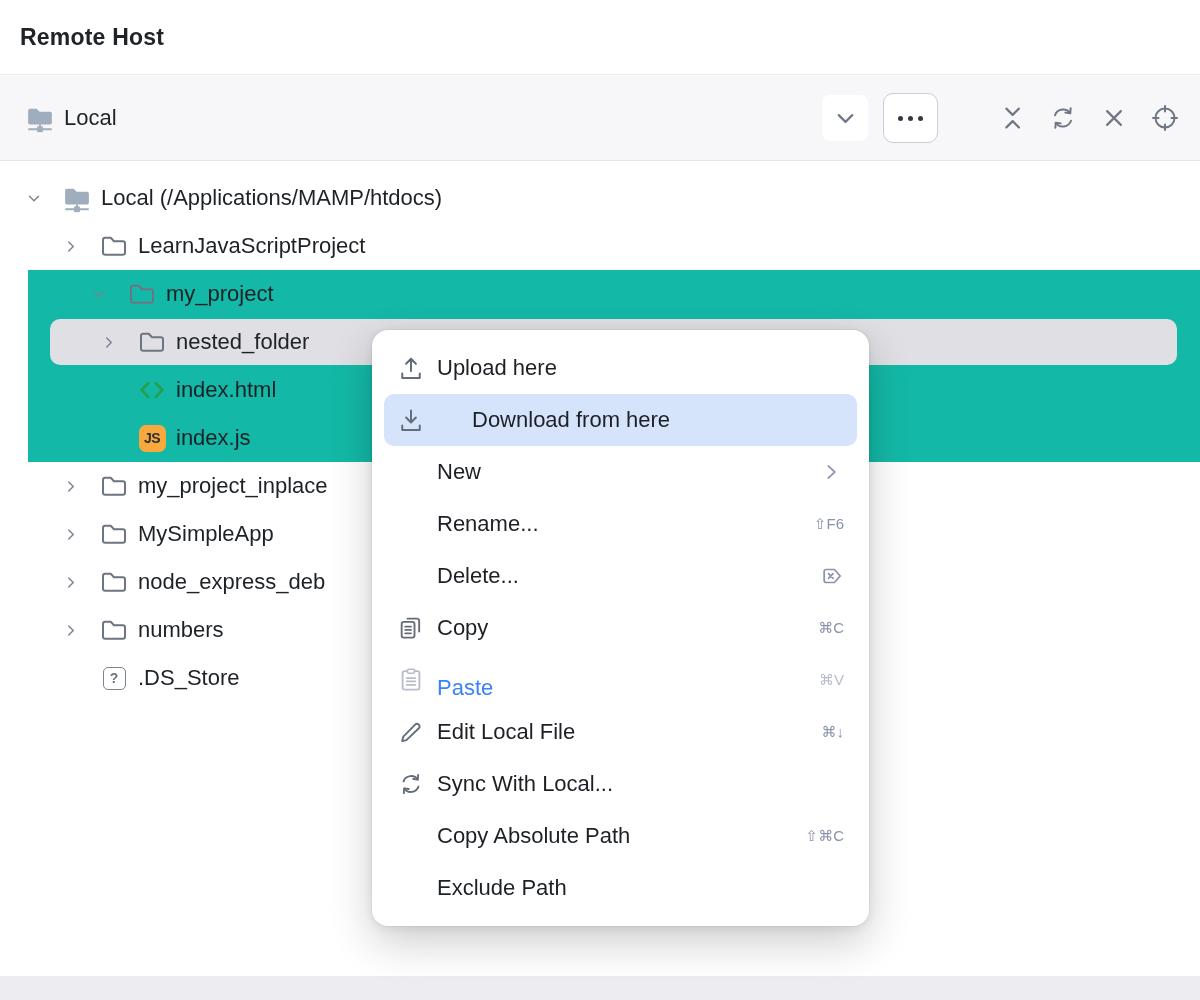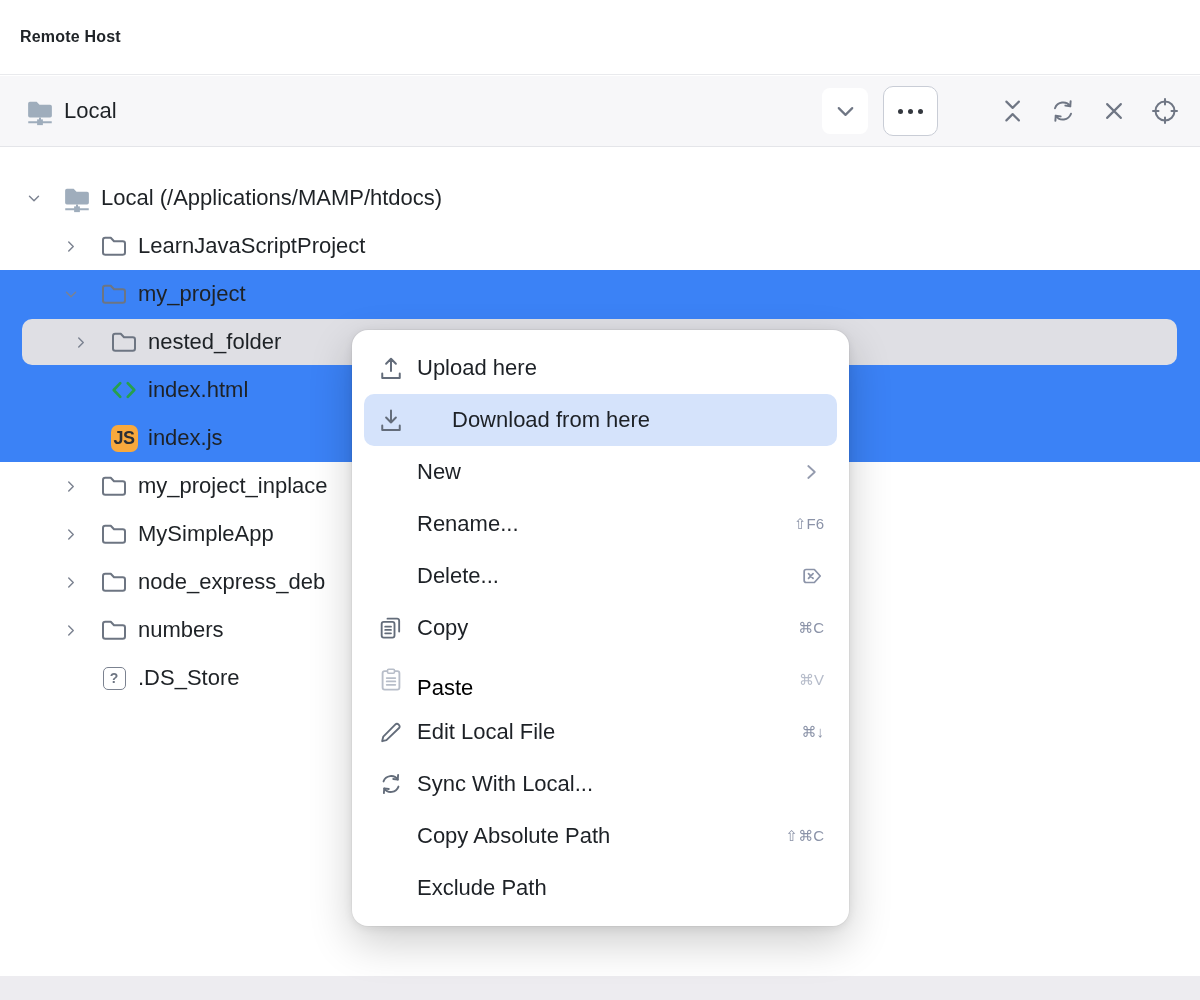--- a/index.html
+++ b/index.html
@@ -8,77 +8,77 @@
     position:relative; overflow:hidden; background:#ffffff;
     font-family:"Liberation Sans","DejaVu Sans",sans-serif;
     color:#1e2226;
   }
   
   .panel-header {
     position:absolute; left:0; top:0; width:1200px; height:75px;
     display:flex; align-items:center; padding-left:20px;
     background:#ffffff; border-bottom:1px solid #e9eaed;
   }
-  .panel-title { font-size:16px; font-weight:700; color:#202428; letter-spacing:.2px; }
+  .panel-title { font-size:23px; font-weight:700; color:#202428; letter-spacing:.2px; }
 
   
   .toolbar {
-    position:absolute; left:0; top:76px; width:1200px; height:71px;
+    position:absolute; left:0; top:76px; width:1200px; height:85px;
     background:#f7f7f9; border-bottom:1px solid #e4e5e9;
     display:flex; align-items:center; padding:0 20px 0 25px;
   }
   .tb-left { display:flex; align-items:center; gap:9px; flex:1; }
   .tb-server-label { font-size:22px; color:#1e2226; }
   .tb-right { display:flex; align-items:center; }
   .tb-btn { display:flex; align-items:center; justify-content:center; cursor:pointer; }
   .tb-btn.dropdown { width:46px; height:46px; background:#fff; border-radius:8px; }
   .tb-btn.more { width:55px; height:50px; background:#fff; border:1.5px solid #c9cdd6; border-radius:10px; margin-left:15px; margin-right:38px; }
   .dots { display:flex; gap:5px; }
   .dots i { width:5px; height:5px; border-radius:50%; background:#34383f; }
   .tb-ic { width:30px; height:30px; margin-left:21px; color:#6f7684; }
 
   
   .tree { position:absolute; left:0; top:162px; width:1200px; padding-top:12px; }
   .row { position:relative; height:48px; display:flex; align-items:center; font-size:22px; cursor:default; }
-  .row.green { background:#3b82f6; }
+  .row.green { background:#14b8a6;margin-left:28px; }
   .row.selected::before {
     content:""; position:absolute; left:22px; right:23px; top:1px; bottom:1px;
     background:#dfdfe4; border-radius:10px;
   }
   .row > * { position:relative; z-index:1; }
   .d1 { padding-left:25px; } .d2 { padding-left:62px; } .d3 { padding-left:72px; }
   .chev { width:18px; height:19px; margin-right:18px; flex:none; color:#7b8290; }
   .chev.empty { visibility:hidden; }
   .ticon { width:32px; flex:none; margin-right:8px; display:flex; justify-content:center; align-items:center; }
   .ticon svg { color:#6d7582; }
   .js-badge {
     width:27px; height:27px; border-radius:7px; background:#f8a93d;
     display:flex; align-items:center; justify-content:center;
-    font-size:18px; font-weight:700; color:#2b2f36; letter-spacing:-.5px;
+    font-size:14px; font-weight:700; color:#2b2f36; letter-spacing:-.5px;
   }
   .q-icon {
     width:23px; height:23px; border:1.8px solid #7b8290; border-radius:5px;
     display:flex; align-items:center; justify-content:center;
     font-size:14px; font-weight:700; color:#6d7582;
   }
 
   
   .menu {
-    position:absolute; left:352px; top:330px; width:497px;
+    position:absolute; left:372px; top:330px; width:497px;
     background:#ffffff; border-radius:16px; padding:12px;
     box-shadow:0 16px 44px rgba(0,0,0,.20), 0 2px 10px rgba(0,0,0,.08), 0 0 0 1px rgba(0,0,0,.03);
     z-index:10;
   }
   .mi { height:52px; display:flex; align-items:center; padding:0 13px; border-radius:10px; font-size:22px; color:#1d2126; cursor:pointer; }
   .mi.hl { background:#d5e3fb;gap:35px; }
   .mi-ic { width:28px; height:28px; margin-right:12px; flex:none; color:#636c7a; }
   .mi-label { flex:1; white-space:nowrap; }
   .mi-sc { color:#8b93a8; font-size:15px; white-space:nowrap; }
   .mi-right-ic { width:26px; height:26px; flex:none; color:#949bae; }
-  .mi.disabled .mi-label { color:#000000;margin-top:16px; }
+  .mi.disabled .mi-label { color:#3b82f6;margin-top:16px; }
   .mi.disabled .mi-ic { color:#b8bec9; }
   .mi.disabled .mi-sc { color:#b6bcca; }
 
   .window-bottom { position:absolute; left:0; bottom:0; width:1200px; height:24px; background:#edecf0; }
   svg { display:block; }
 </style>
 </head>
 <body>
 
 <svg width="0" height="0" style="position:absolute">

